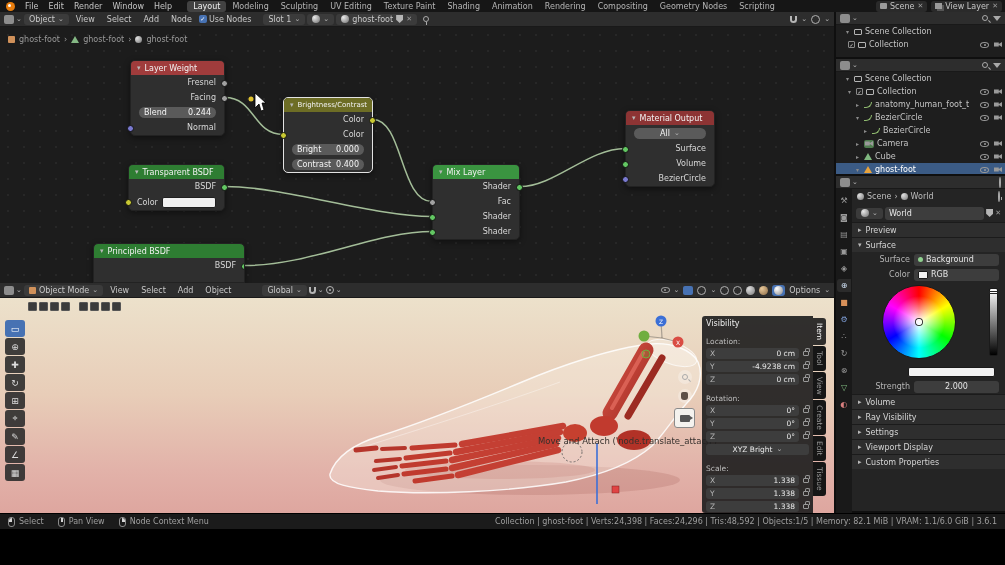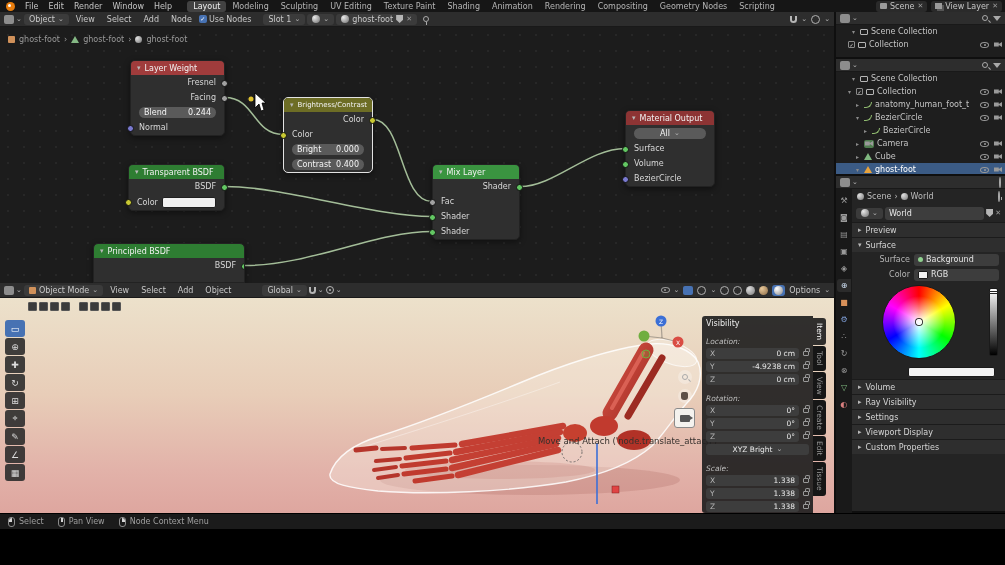--- a/index.html
+++ b/index.html
@@ -49,21 +49,21 @@
   .ne-canvas { position:absolute; left:0; top:15px; width:834px; height:256px; background:#1c1c1c; background-image:radial-gradient(#272727 1px, transparent 1.2px); background-size:16px 16px; overflow:hidden; }
   .links path { stroke:#a3bd98; stroke-width:1.5; fill:none; }
   .crumb { position:absolute; left:8px; top:8px; display:flex; align-items:center; gap:4px; color:#9a9a9a; }
   .bc-ico { width:7px; height:7px; flex:none; }
   .bc-ico.obj { background:#d0915a; border-radius:1px; }
   .bc-ico.mesh { width:0; height:0; border-left:4px solid transparent; border-right:4px solid transparent; border-bottom:7px solid #84b884; background:none; }
   .bc-ico.mat { border-radius:50%; background:radial-gradient(circle at 30% 30%, #e0e0e0, #777); }
   .node { position:absolute; background:rgba(48,48,48,0.96); border:1px solid #222; border-radius:5px; box-shadow:0 2px 6px rgba(0,0,0,0.45); color:#d8d8d8; }
   .node.selected { border-color:#e2e2e2; }
   .nhead { height:14px; display:flex; align-items:center; gap:4px; padding:0 6px; border-radius:4px 4px 0 0; color:#f2f2f2; white-space:nowrap; overflow:hidden; }
-  .nrow { position:relative; height:15px; display:flex; align-items:center; padding:0 8px; gap:4px; white-space:nowrap; }
+  .nrow { position:relative; height:15px; display:flex; align-items:center; padding:0 8px; gap:4px; white-space:nowrap;justify-content:flex-end; }
   .nrow.right { justify-content:flex-end; }
   .sock { position:absolute; top:4.5px; width:7px; height:7px; border-radius:50%; border:1px solid #101010; }
   .sock.in { left:-4px; } .sock.out { right:-4px; }
   .sk-val { background:#a1a1a1; } .sk-col { background:#c8c832; } .sk-sh { background:#63c763; } .sk-vec { background:#7a7ad0; }
   .nfield { flex:1; height:11px; background:#5a5a5a; border-radius:6px; display:flex; align-items:center; justify-content:space-between; padding:0 5px; color:#f5f5f5; }
   .nfield.dd { justify-content:center; gap:4px; }
   .nswatch { flex:1; height:11px; background:#f2f2f2; border-radius:2px; border:1px solid #202020; }
 
   
   .vp-canvas { position:absolute; left:0; top:15px; width:834px; height:215px; overflow:hidden; }
@@ -76,33 +76,33 @@
   .tbtn.active { background:#4772b3; color:#fff; }
   .navicons { position:absolute; left:674px; top:72px; display:flex; flex-direction:column; align-items:center; gap:5px; }
   .nico { width:14px; height:14px; border-radius:50%; background:rgba(255,255,255,0.28); display:flex; align-items:center; justify-content:center; }
   .handico { width:7px; height:8px; background:#5d5048; border-radius:2px 2px 3px 3px; }
   .cambtn { width:21px; height:20px; background:#f4f2ee; border:1px solid #8a8a8a; border-radius:3px; display:flex; align-items:center; justify-content:center; }
   .camglyph { width:10px; height:7px; background:#555; border-radius:1px; position:relative; }
   .camglyph::after { content:""; position:absolute; right:-3px; top:1px; border-top:2.5px solid transparent; border-bottom:2.5px solid transparent; border-left:3px solid #555; }
   .vtip { position:absolute; left:538px; top:138px; width:180px; color:#35302c; font-size:8.5px; white-space:nowrap; }
   .npanel { position:absolute; left:702px; top:18px; width:111px; height:197px; background:rgba(32,32,32,0.92); border-radius:3px 0 0 3px; padding:3px 4px; font-size:7.5px; color:#cfcfcf; overflow:hidden; }
   .np-title { font-size:8px; color:#eaeaea; margin-bottom:3px; }
-  .np-sec { color:#bdbdbd; margin:9px 0 2px;font-style:italic; }
+  .np-sec { color:#bdbdbd; margin:9px 0 2px; }
   .np-row { display:flex; align-items:center; gap:2px; margin-bottom:2px; }
   .np-field { flex:1; height:11px; background:#3d3d3d; border-radius:3px; display:flex; align-items:center; justify-content:space-between; padding:0 4px; color:#eaeaea; }
   .np-field .ax { color:#b5b5b5; }
   .lock { width:6px; height:5px; border:1px solid #999; border-radius:1px; position:relative; margin-left:2px; flex:none;}
   .lock::before { content:""; position:absolute; top:-4px; left:1px; width:3px; height:3px; border:1px solid #999; border-bottom:none; border-radius:2px 2px 0 0; }
   .ntabs { position:absolute; left:813px; top:20px; display:flex; flex-direction:column; gap:1px; }
   .ntab { writing-mode:vertical-rl; background:#161616; color:#9a9a9a; padding:5px 2px; border-radius:0 3px 3px 0; font-size:7.5px; }
   .ntab.active { background:rgba(32,32,32,0.92); color:#fff; }
 
   
   .outl { background:#1e1e1e; overflow:hidden; }
-  .orow { height:13px; display:flex; align-items:center; gap:3px; padding:0 14px; color:#c4c4c4; position:relative; white-space:nowrap; }
+  .orow { height:13px; display:flex; align-items:center; gap:3px; padding:0 8px; color:#c4c4c4; position:relative; white-space:nowrap; }
   .orow .tw { width:7px; color:#8a8a8a; font-size:6px; text-align:center; flex:none;}
   .orow.sel { background:#3b5b85; color:#fff; }
   .oicons { position:absolute; right:3px; display:flex; gap:5px; align-items:center; }
   .i-eye { width:9px; height:6px; border:1px solid #9a9a9a; border-radius:50%; position:relative; }
   .i-eye::after { content:""; position:absolute; left:2.5px; top:1px; width:2px; height:2px; background:#9a9a9a; border-radius:50%; }
   .i-cam { width:8px; height:6px; background:#9a9a9a; clip-path:polygon(0 15%,60% 15%,60% 40%,100% 10%,100% 90%,60% 60%,60% 85%,0 85%); }
   .ic-coll { width:8px; height:6px; border:1px solid #b5b5b5; border-radius:1px; flex:none;}
   .ic-mesh { width:0; height:0; border-left:4px solid transparent; border-right:4px solid transparent; border-bottom:7px solid #7fb87f; flex:none;}
   .ic-mesh.active { border-bottom-color:#e8a33d; }
   .ic-curve { width:8px; height:6px; border:1.5px solid #8fba6f; border-top:none; border-left:none; border-radius:0 0 8px 0; flex:none;}
@@ -778,20 +778,26 @@
           </div>
           <div class="wheelwrap">
             <span class="wheel">
                 <span class="wheel-dot"></span>
               </span>
             <span class="vslider">
                 <span class="vhandle"></span>
               </span>
           </div>
           <div class="cbar"></div>
+          <div class="prow">
+            <span class="plabel">Strength</span>
+            <span class="pbtn" style="justify-content:center">
+              <span>2.000</span>
+            </span>
+          </div>
 
           <div class="phead">
             <span class="car">▸</span>
             <span>Volume</span>
           </div>
           <div class="phead">
             <span class="car">▸</span>
             <span>Ray Visibility</span>
           </div>
           <div class="phead">
@@ -817,16 +823,17 @@
       <span>Select</span>
     </span>
     <span class="sgrp">
       <span class="mouse m"></span>
       <span>Pan View</span>
     </span>
     <span class="sgrp">
       <span class="mouse r"></span>
       <span>Node Context Menu</span>
     </span>
+    <span class="stats">Collection | ghost-foot | Verts:24,398 | Faces:24,296 | Tris:48,592 | Objects:1/5 | Memory: 82.1 MiB | VRAM: 1.1/6.0 GiB | 3.6.1</span>
   </div>
 
   <div class="abs" style="left:0;top:529px;width:1005px;height:36px;background:#000"></div>
 </div>
 
 </body></html>

